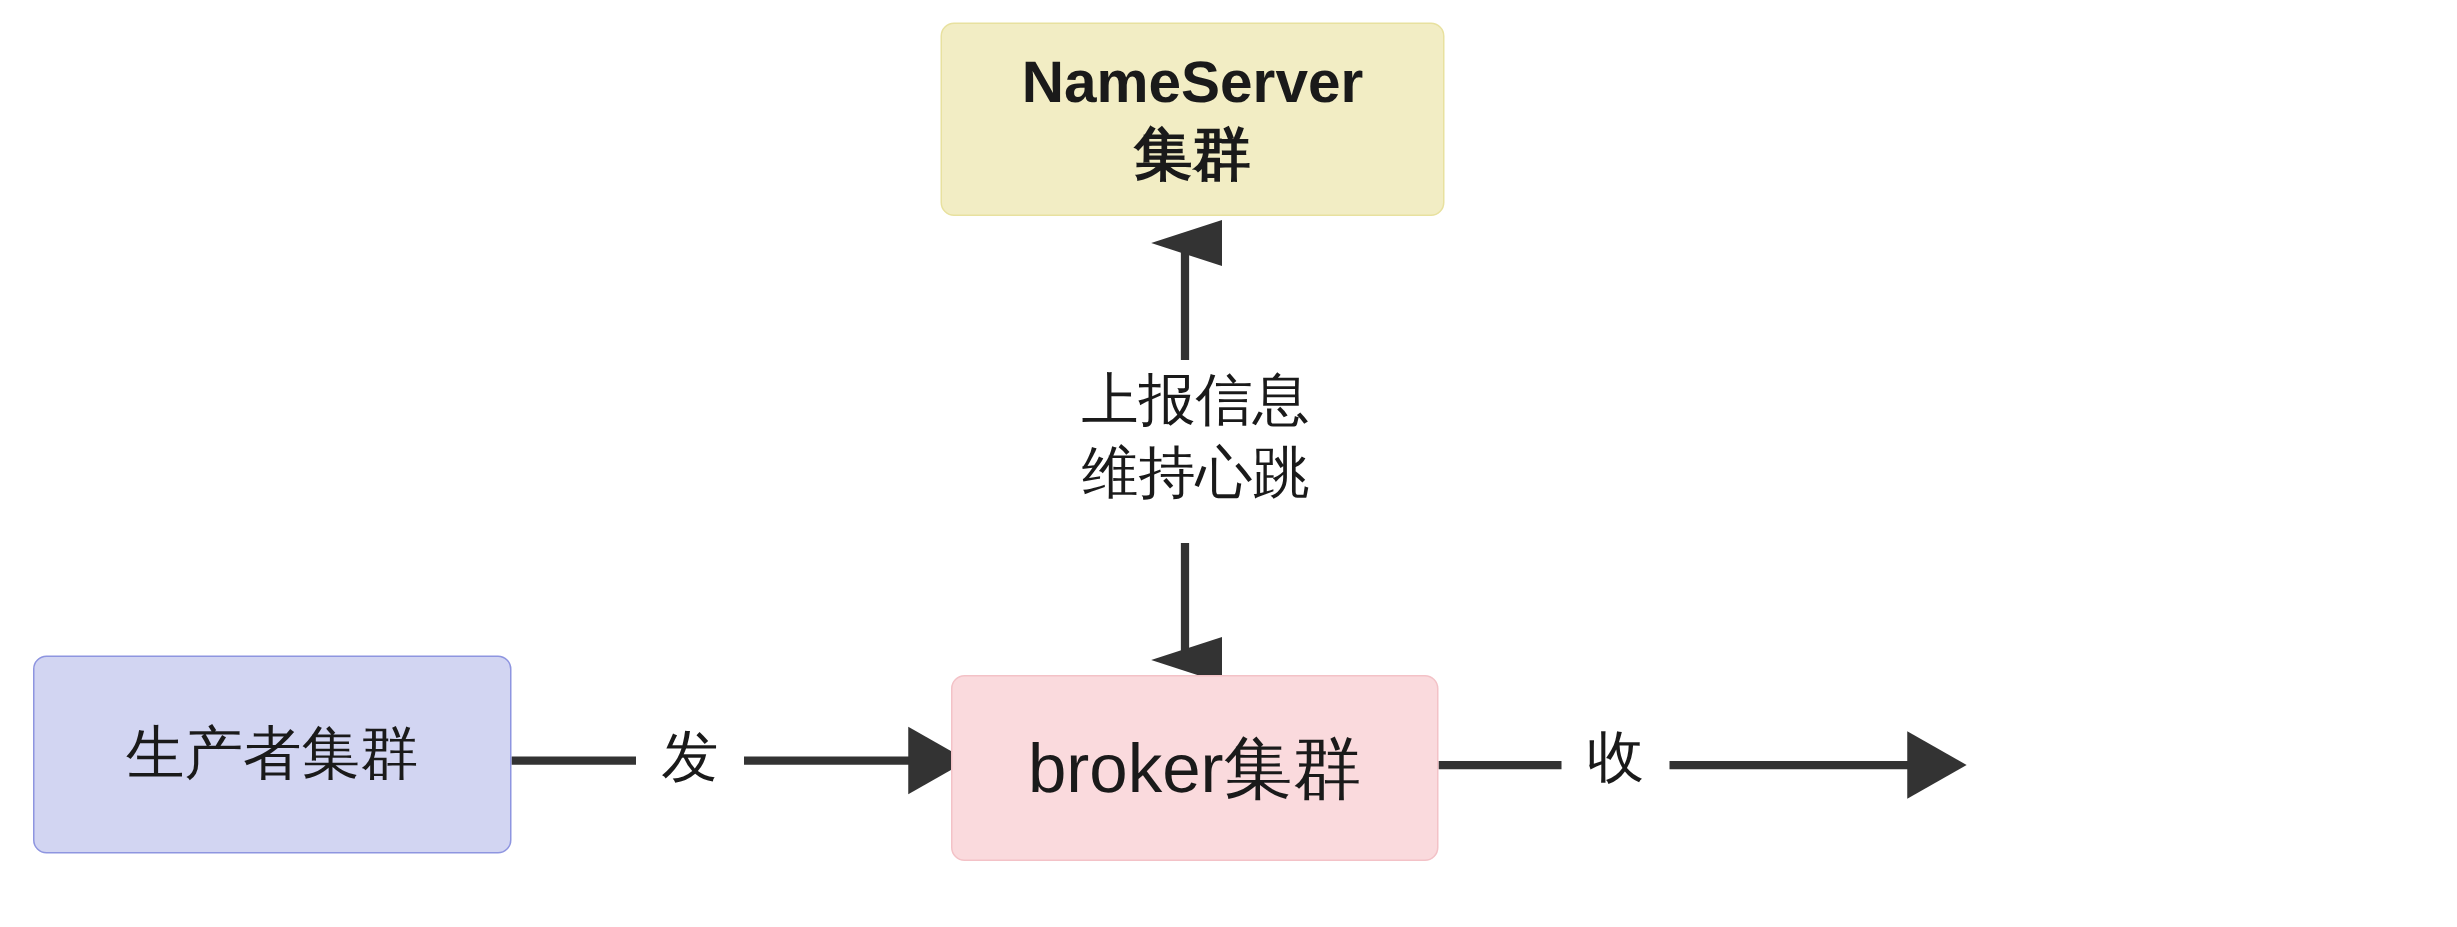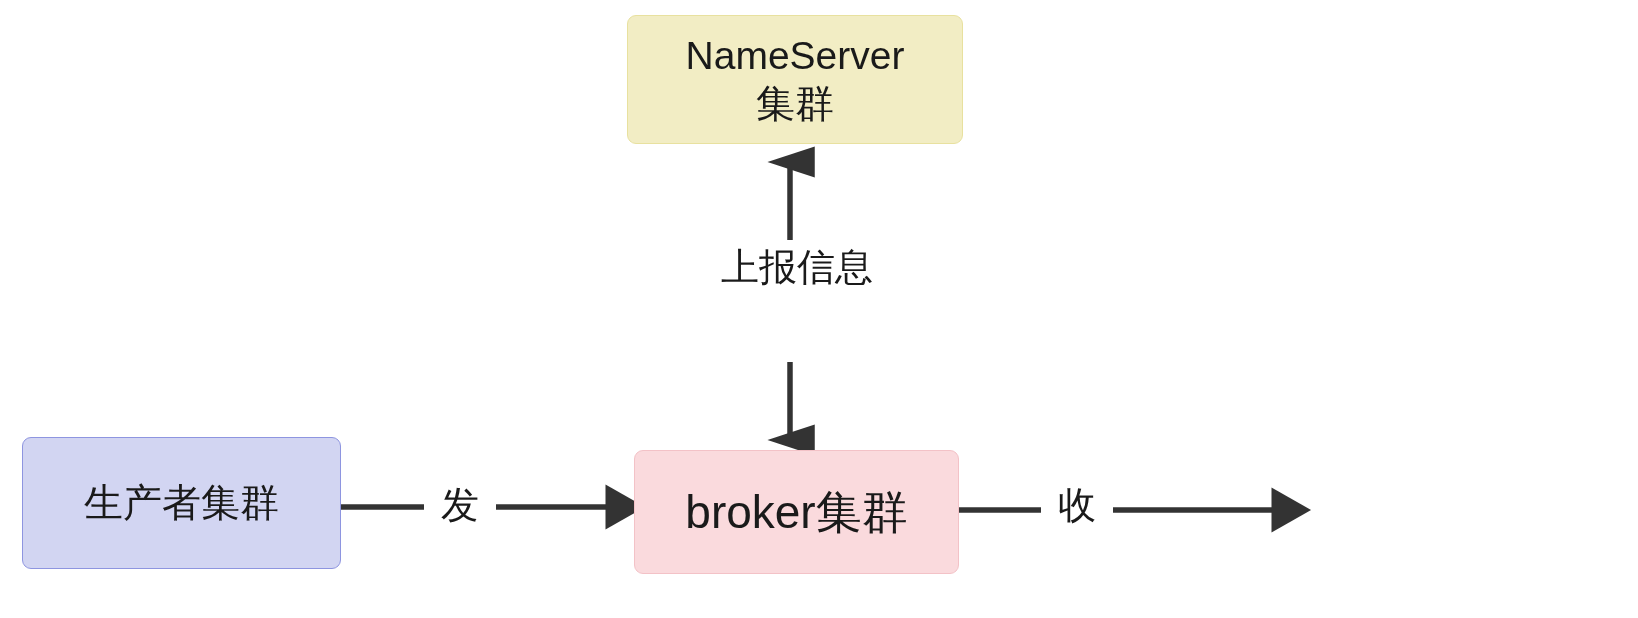--- a/index.html
+++ b/index.html
@@ -44,20 +44,21 @@
   }
   
   #node-nameserver {
     left: 627px;
     top: 15px;
     width: 336px;
     height: 129px;
     background: #f2edc4;
     border: 1.6px solid #e8e19f;
     font-size: 39px;
+    font-weight: bold;
   }
   #node-broker {
     left: 634px;
     top: 450px;
     width: 325px;
     height: 124px;
     background: #fadadd;
     border: 1.6px solid #f3c2c7;
     font-size: 46px;
   }
@@ -140,20 +141,21 @@
     </g>
 
     <g>
       <line x1="959" y1="510" x2="1041" y2="510" stroke="#333333" stroke-width="5.5"></line>
       <line x1="1113" y1="510" x2="1288" y2="510" stroke="#333333" stroke-width="5.5" marker-end="url(#arrowhead-right)"></line>
     </g>
   </svg>
 
   <div class="edge-label" id="edge-label-heartbeat">
     <span>上报信息</span><br>
+    <span>维持心跳</span>
   </div>
 
   <div class="edge-label" id="edge-label-send">发</div>
 
   <div class="edge-label" id="edge-label-receive">收</div>
 
   <div class="node" id="node-nameserver">
     <span class="node-label">NameServer</span>
     <span class="node-label">集群</span>
   </div>

